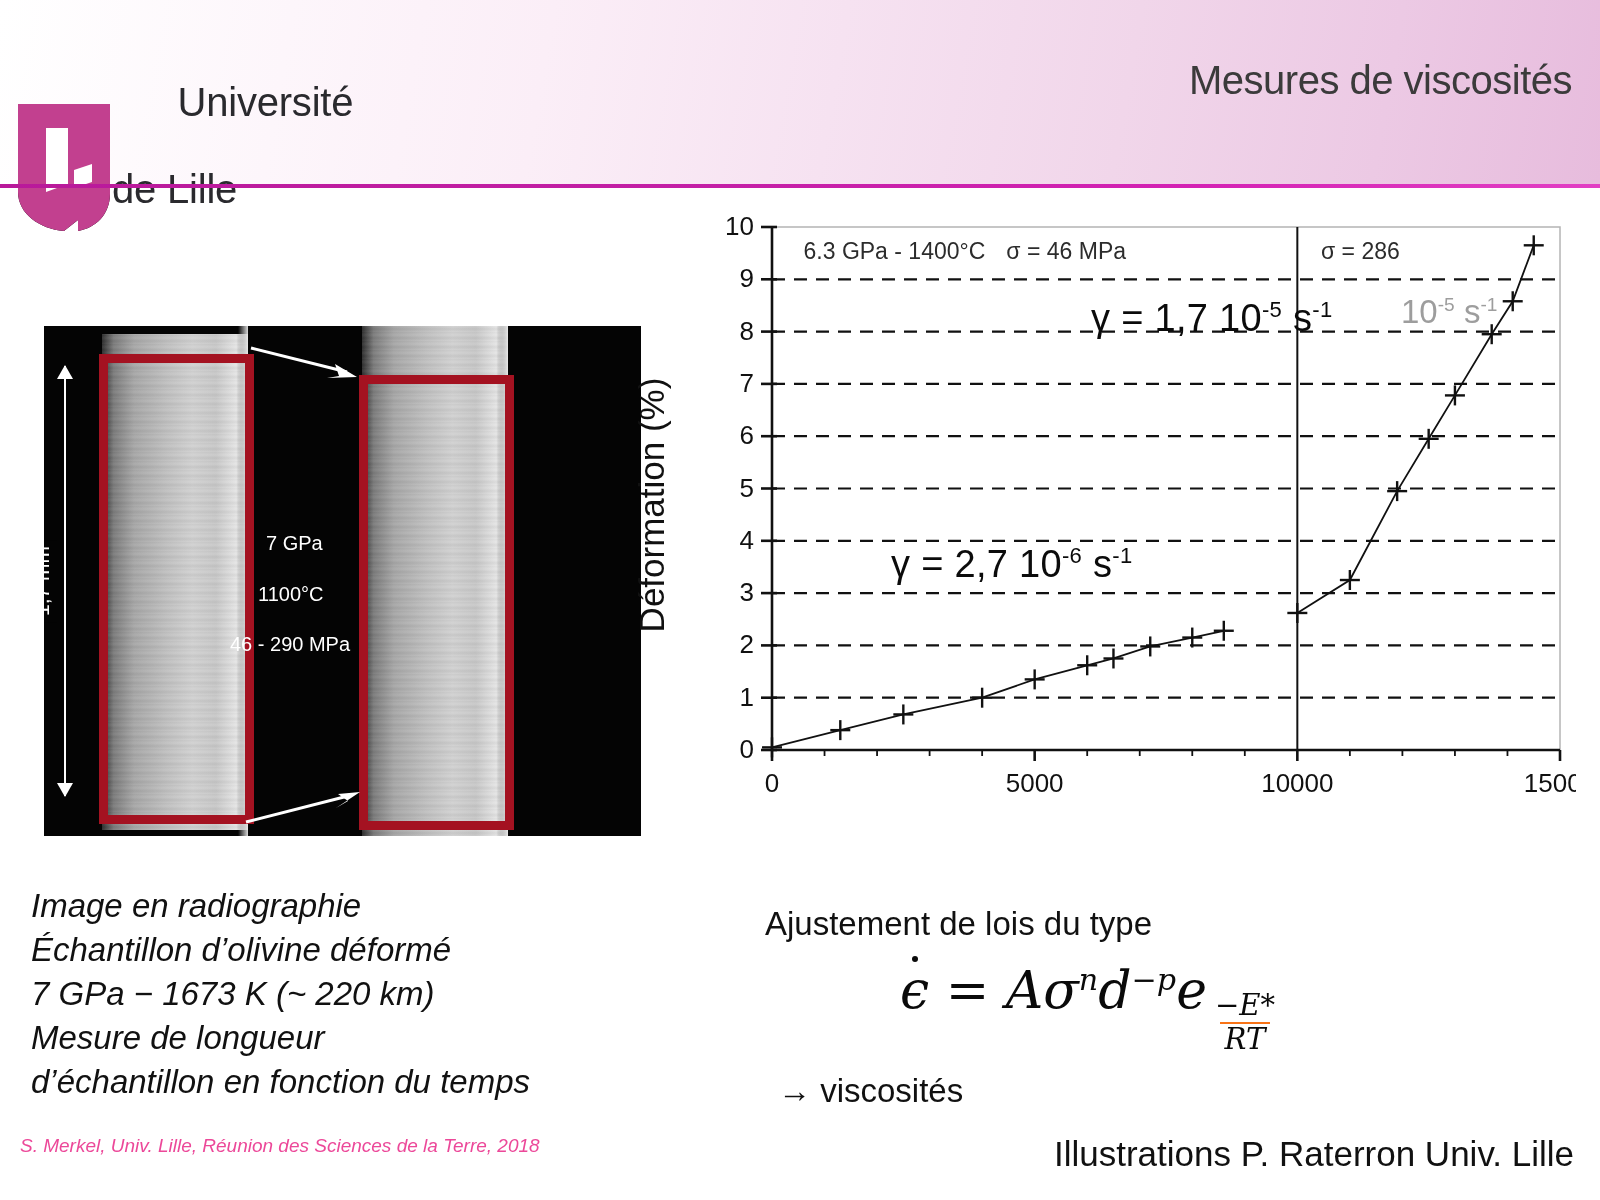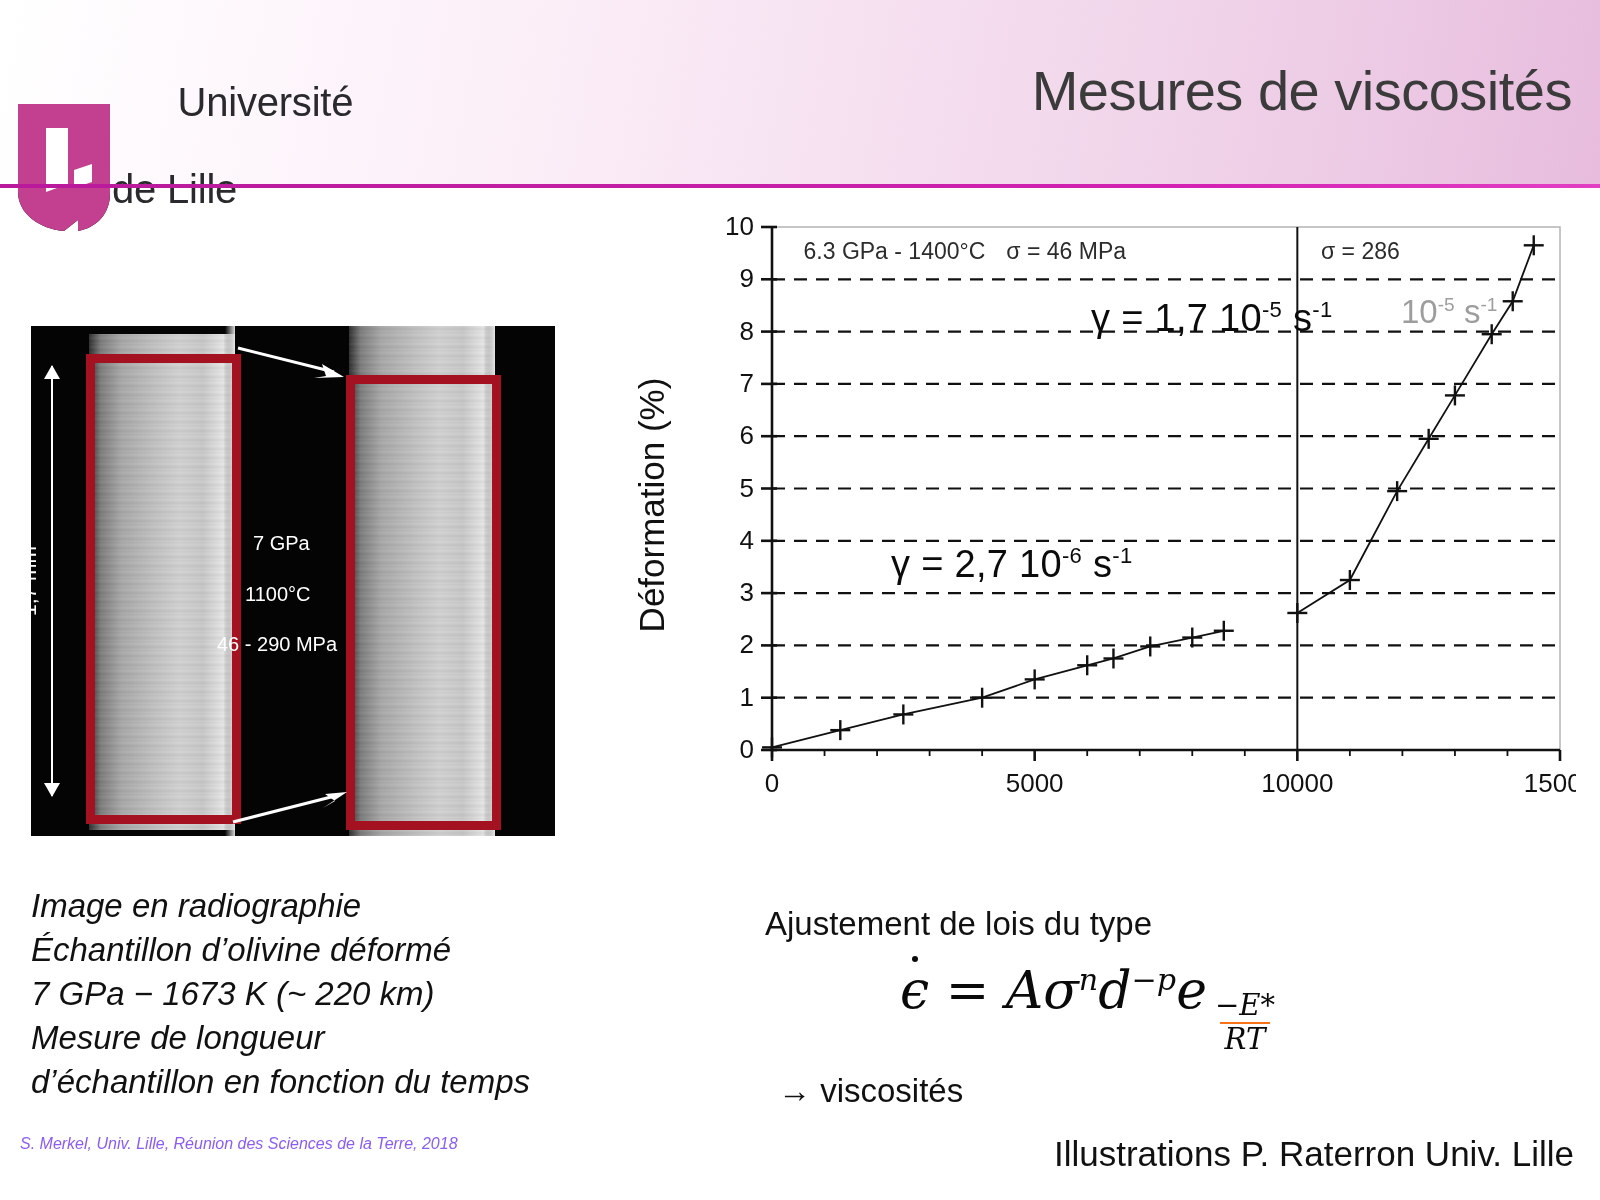--- a/index.html
+++ b/index.html
@@ -50,32 +50,32 @@
     font-weight: 400;
     color: #2a2a2e;
     letter-spacing: -0.2px;
     white-space: pre;
   }
   #logo-text .l2 { display: block; }
 
   #slide-title {
     position: absolute;
     right: 28px; top: 58px;
-    font-size: 56px;
+    font-size: 40px;
     font-weight: 400;
     color: #3b3b3b;
     letter-spacing: -0.5px;
     white-space: nowrap;
   }
 
   
   #radiograph {
     position: absolute;
-    left: 31px; top: 326px;
-    width: 524px; height: 510px;
+    left: 44px; top: 326px;
+    width: 597px; height: 510px;
     background: #040404;
     overflow: hidden;
   }
   .specimen {
     position: absolute;
     top: 0; bottom: 0;
     background:
       repeating-linear-gradient(0deg,
         rgba(255,255,255,0.035) 0px,
         rgba(0,0,0,0.05) 3px,
@@ -149,23 +149,23 @@
     width: 660px;
     font-size: 33px;
     line-height: 44px;
     color: #111111;
     white-space: pre-line;
     font-style: italic;
   }
   #footer-left {
     position: absolute;
     left: 20px; top: 1135px;
-    font-size: 16px;
+    font-size: 19px;
     font-style: italic;
-    color: #8b5cf6;
+    color: #ec4899;
     white-space: nowrap;
   }
 
   
   #chart-wrap {
     position: absolute;
     left: 676px; top: 205px;
     width: 900px; height: 600px;
   }
   #ylabel {

